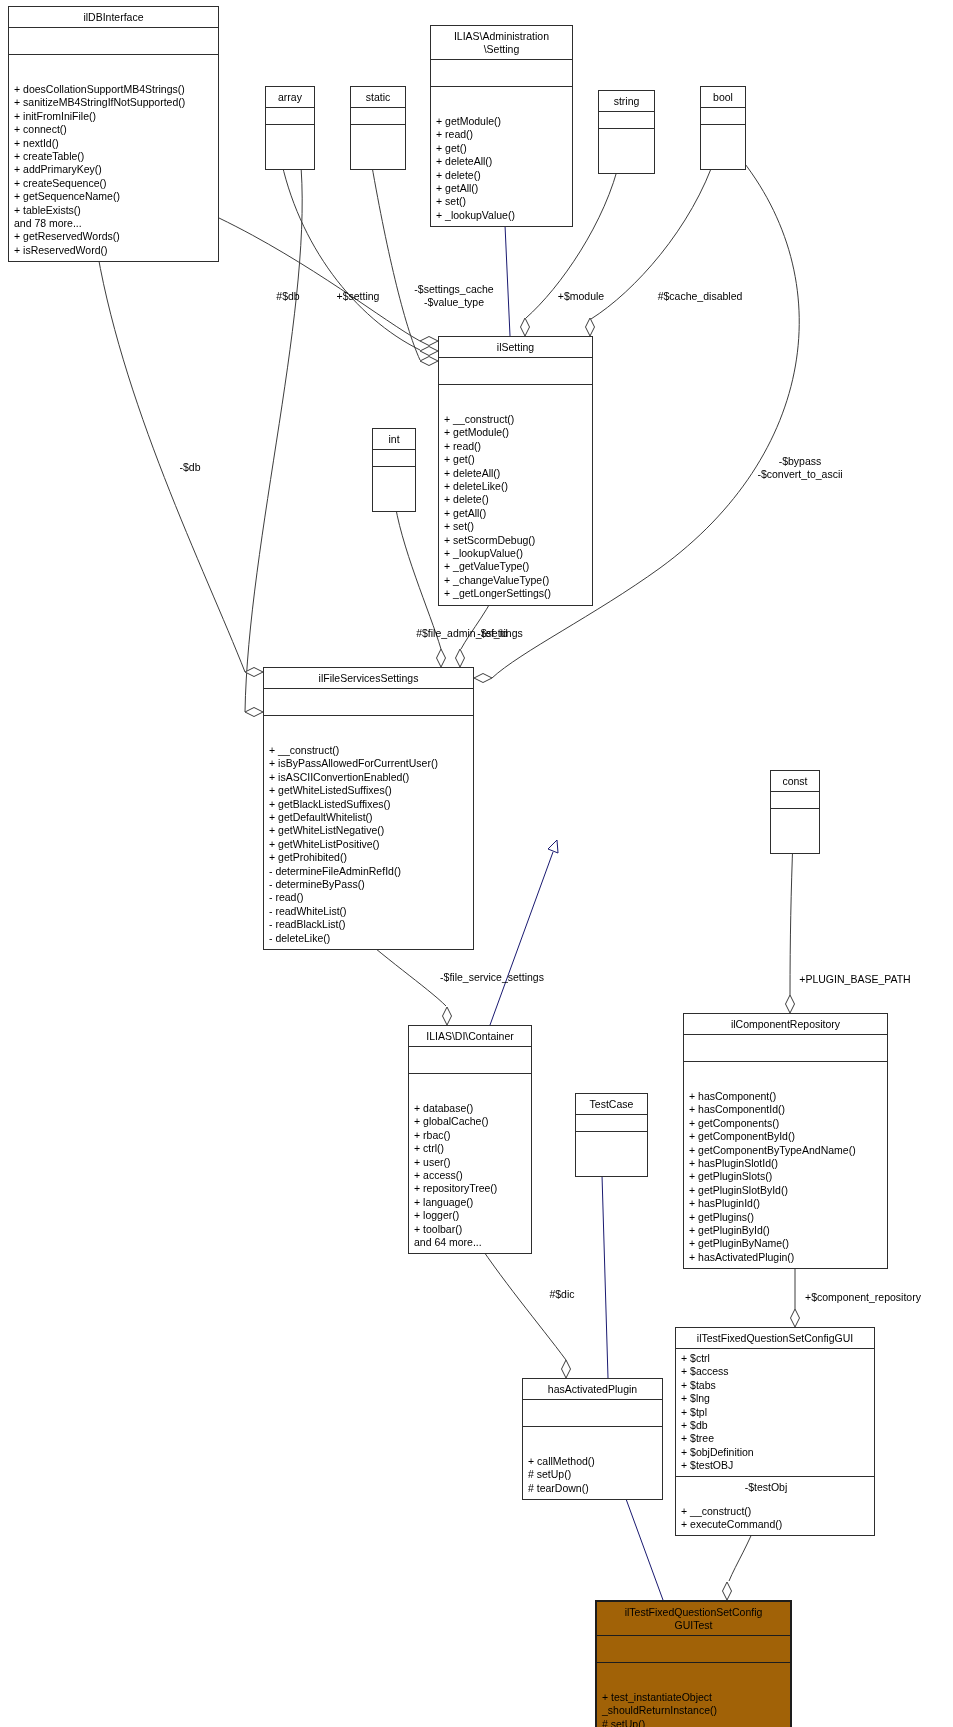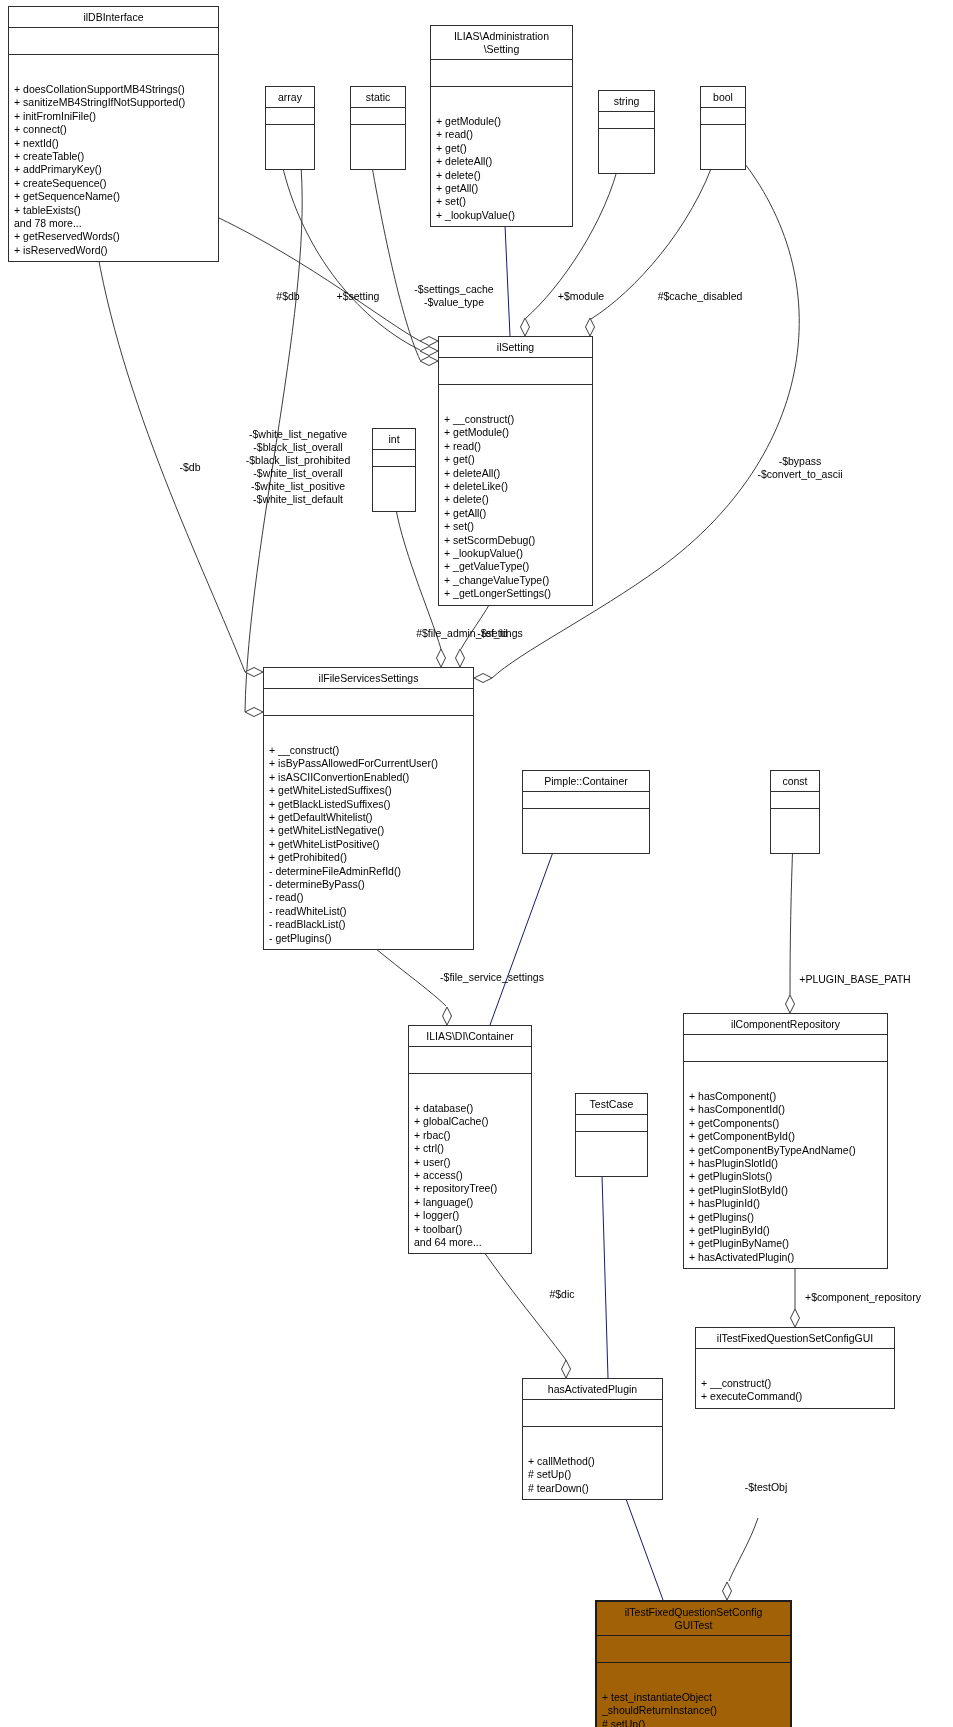--- a/index.html
+++ b/index.html
@@ -173,29 +173,24 @@
         <div class="member-line">+ getBlackListedSuffixes()</div>
         <div class="member-line">+ getDefaultWhitelist()</div>
         <div class="member-line">+ getWhiteListNegative()</div>
         <div class="member-line">+ getWhiteListPositive()</div>
         <div class="member-line">+ getProhibited()</div>
         <div class="member-line">- determineFileAdminRefId()</div>
         <div class="member-line">- determineByPass()</div>
         <div class="member-line">- read()</div>
         <div class="member-line">- readWhiteList()</div>
         <div class="member-line">- readBlackList()</div>
-        <div class="member-line">- getPlugins()</div>
-      </div>
-  </div>
-
-  <div class="uml-box prim" style="left:522px;top:770px;width:128px">
-    <div class="uml-title">Pimple::Container</div>
-    <div class="uml-attrs"></div>
-    <div class="uml-methods"></div>
-  </div>
+        <div class="member-line">- deleteLike()</div>
+      </div>
+  </div>
+
 
   <div class="uml-box prim" style="left:770px;top:770px;width:50px">
     <div class="uml-title">const</div>
     <div class="uml-attrs"></div>
     <div class="uml-methods"></div>
   </div>
 
   <div class="uml-box" style="left:408px;top:1025px;width:124px">
     <div class="uml-title">ILIAS\DI\Container</div>
     <div class="uml-attrs"></div>
@@ -243,22 +238,33 @@
   <div class="uml-box" style="left:522px;top:1378px;width:141px">
     <div class="uml-title">hasActivatedPlugin</div>
     <div class="uml-attrs"></div>
     <div class="uml-methods">
         <div class="member-line">+ callMethod()</div>
         <div class="member-line"># setUp()</div>
         <div class="member-line"># tearDown()</div>
       </div>
   </div>
 
-  <div class="uml-box" style="left:695px;top:1327px;width:200px">
+  <div class="uml-box" style="left:675px;top:1327px;width:200px">
     <div class="uml-title">ilTestFixedQuestionSetConfigGUI</div>
+    <div class="uml-attrs">
+        <div class="member-line">+ $ctrl</div>
+        <div class="member-line">+ $access</div>
+        <div class="member-line">+ $tabs</div>
+        <div class="member-line">+ $lng</div>
+        <div class="member-line">+ $tpl</div>
+        <div class="member-line">+ $db</div>
+        <div class="member-line">+ $tree</div>
+        <div class="member-line">+ $objDefinition</div>
+        <div class="member-line">+ $testOBJ</div>
+      </div>
     <div class="uml-methods">
         <div class="member-line">+ __construct()</div>
         <div class="member-line">+ executeCommand()</div>
       </div>
   </div>
 
   <div class="uml-box main-node" style="left:595px;top:1600px;width:197px">
     <div class="uml-title">ilTestFixedQuestionSetConfig
 GUITest</div>
     <div class="uml-attrs"></div>
@@ -269,26 +275,20 @@
       </div>
   </div>
 
   <div class="edge-label" style="left:288px;top:290px">#$db</div>
   <div class="edge-label" style="left:358px;top:290px">+$setting</div>
   <div class="edge-label" style="left:454px;top:283px">-$settings_cache
 -$value_type</div>
   <div class="edge-label" style="left:581px;top:290px">+$module</div>
   <div class="edge-label" style="left:700px;top:290px">#$cache_disabled</div>
   <div class="edge-label" style="left:190px;top:461px">-$db</div>
-  <div class="edge-label" style="left:298px;top:428px">-$white_list_negative
--$black_list_overall
--$black_list_prohibited
--$white_list_overall
--$white_list_positive
--$white_list_default</div>
   <div class="edge-label" style="left:462px;top:627px">#$file_admin_ref_id</div>
   <div class="edge-label" style="left:500px;top:627px">-$settings</div>
   <div class="edge-label" style="left:800px;top:455px">-$bypass
 -$convert_to_ascii</div>
   <div class="edge-label" style="left:492px;top:971px">-$file_service_settings</div>
   <div class="edge-label" style="left:855px;top:973px">+PLUGIN_BASE_PATH</div>
   <div class="edge-label" style="left:562px;top:1288px">#$dic</div>
   <div class="edge-label" style="left:863px;top:1291px">+$component_repository</div>
   <div class="edge-label" style="left:766px;top:1481px">-$testObj</div>
 

